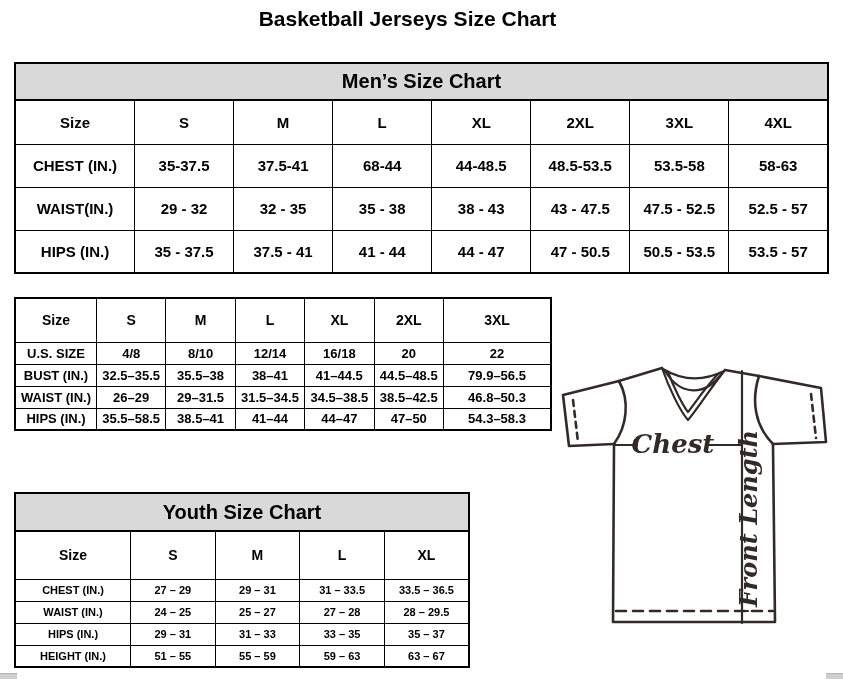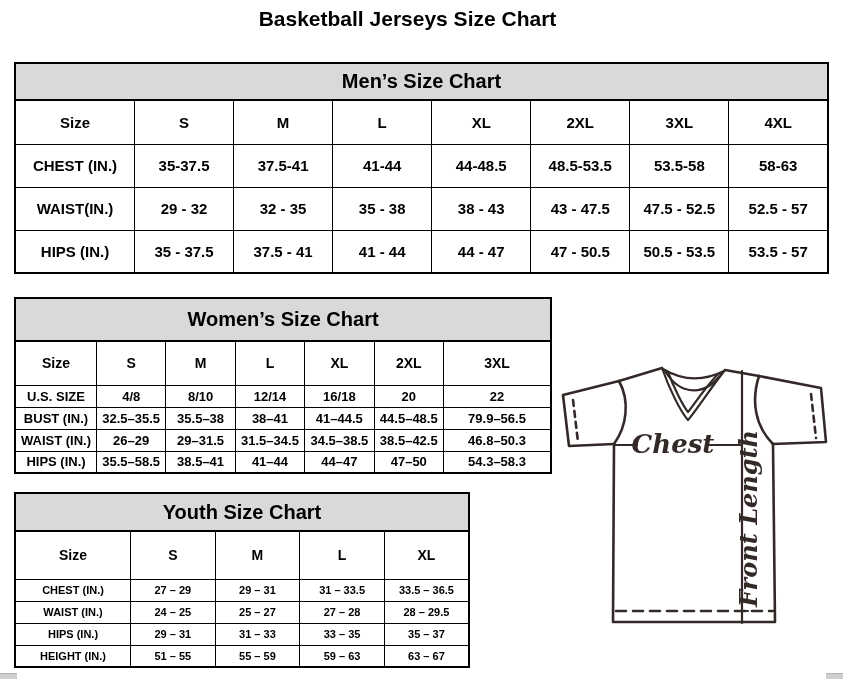--- a/index.html
+++ b/index.html
@@ -101,21 +101,21 @@
             <th>2XL</th>
             <th>3XL</th>
             <th>4XL</th>
           </tr>
         </thead>
         <tbody>
           <tr>
             <th>CHEST (IN.)</th>
             <td>35-37.5</td>
             <td>37.5-41</td>
-            <td>41-44</td>
+            <td>68-44</td>
             <td>44-48.5</td>
             <td>48.5-53.5</td>
             <td>53.5-58</td>
             <td>58-63</td>
           </tr>
           <tr>
             <th>WAIST(IN.)</th>
             <td>29 - 32</td>
             <td>32 - 35</td>
             <td>35 - 38</td>
@@ -132,21 +132,20 @@
             <td>44 - 47</td>
             <td>47 - 50.5</td>
             <td>50.5 - 53.5</td>
             <td>53.5 - 57</td>
           </tr>
         </tbody>
       </table>
   </div>
 
   <div class="table-wrap womens">
-    <div class="table-title">Women’s Size Chart</div>
     <table>
         <thead>
           <tr>
             <th>Size</th>
             <th>S</th>
             <th>M</th>
             <th>L</th>
             <th>XL</th>
             <th>2XL</th>
             <th>3XL</th>

